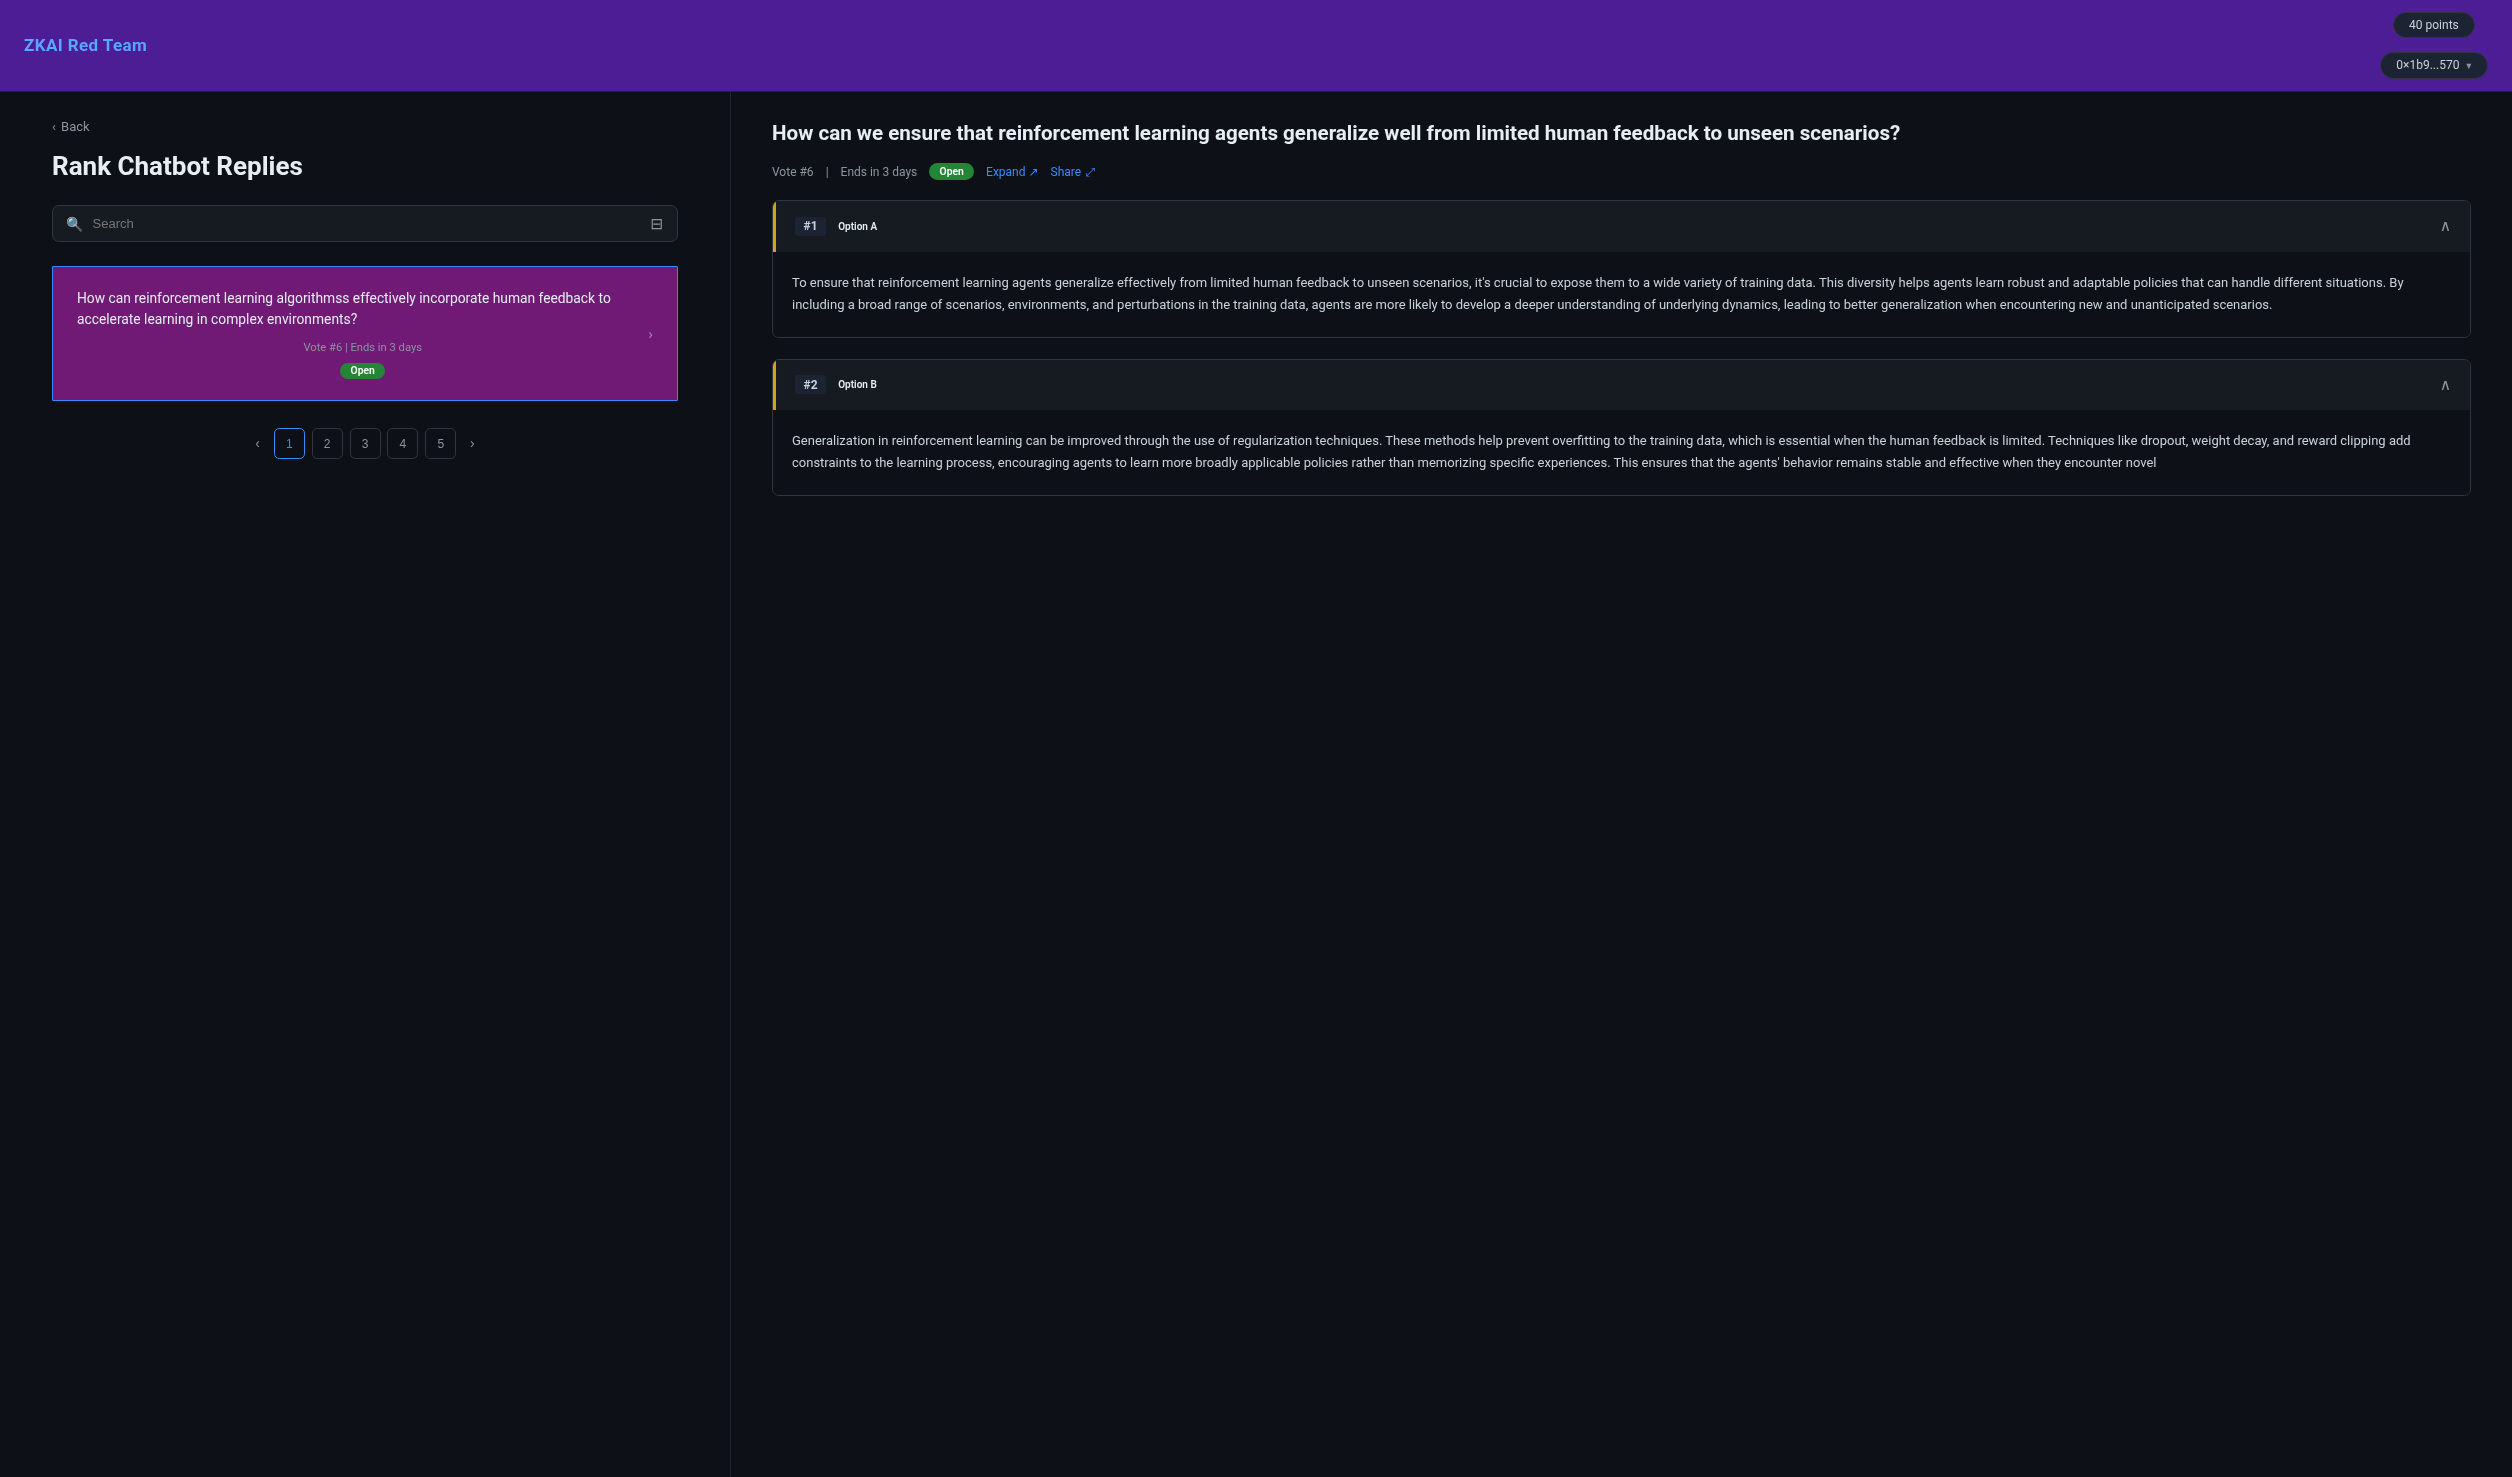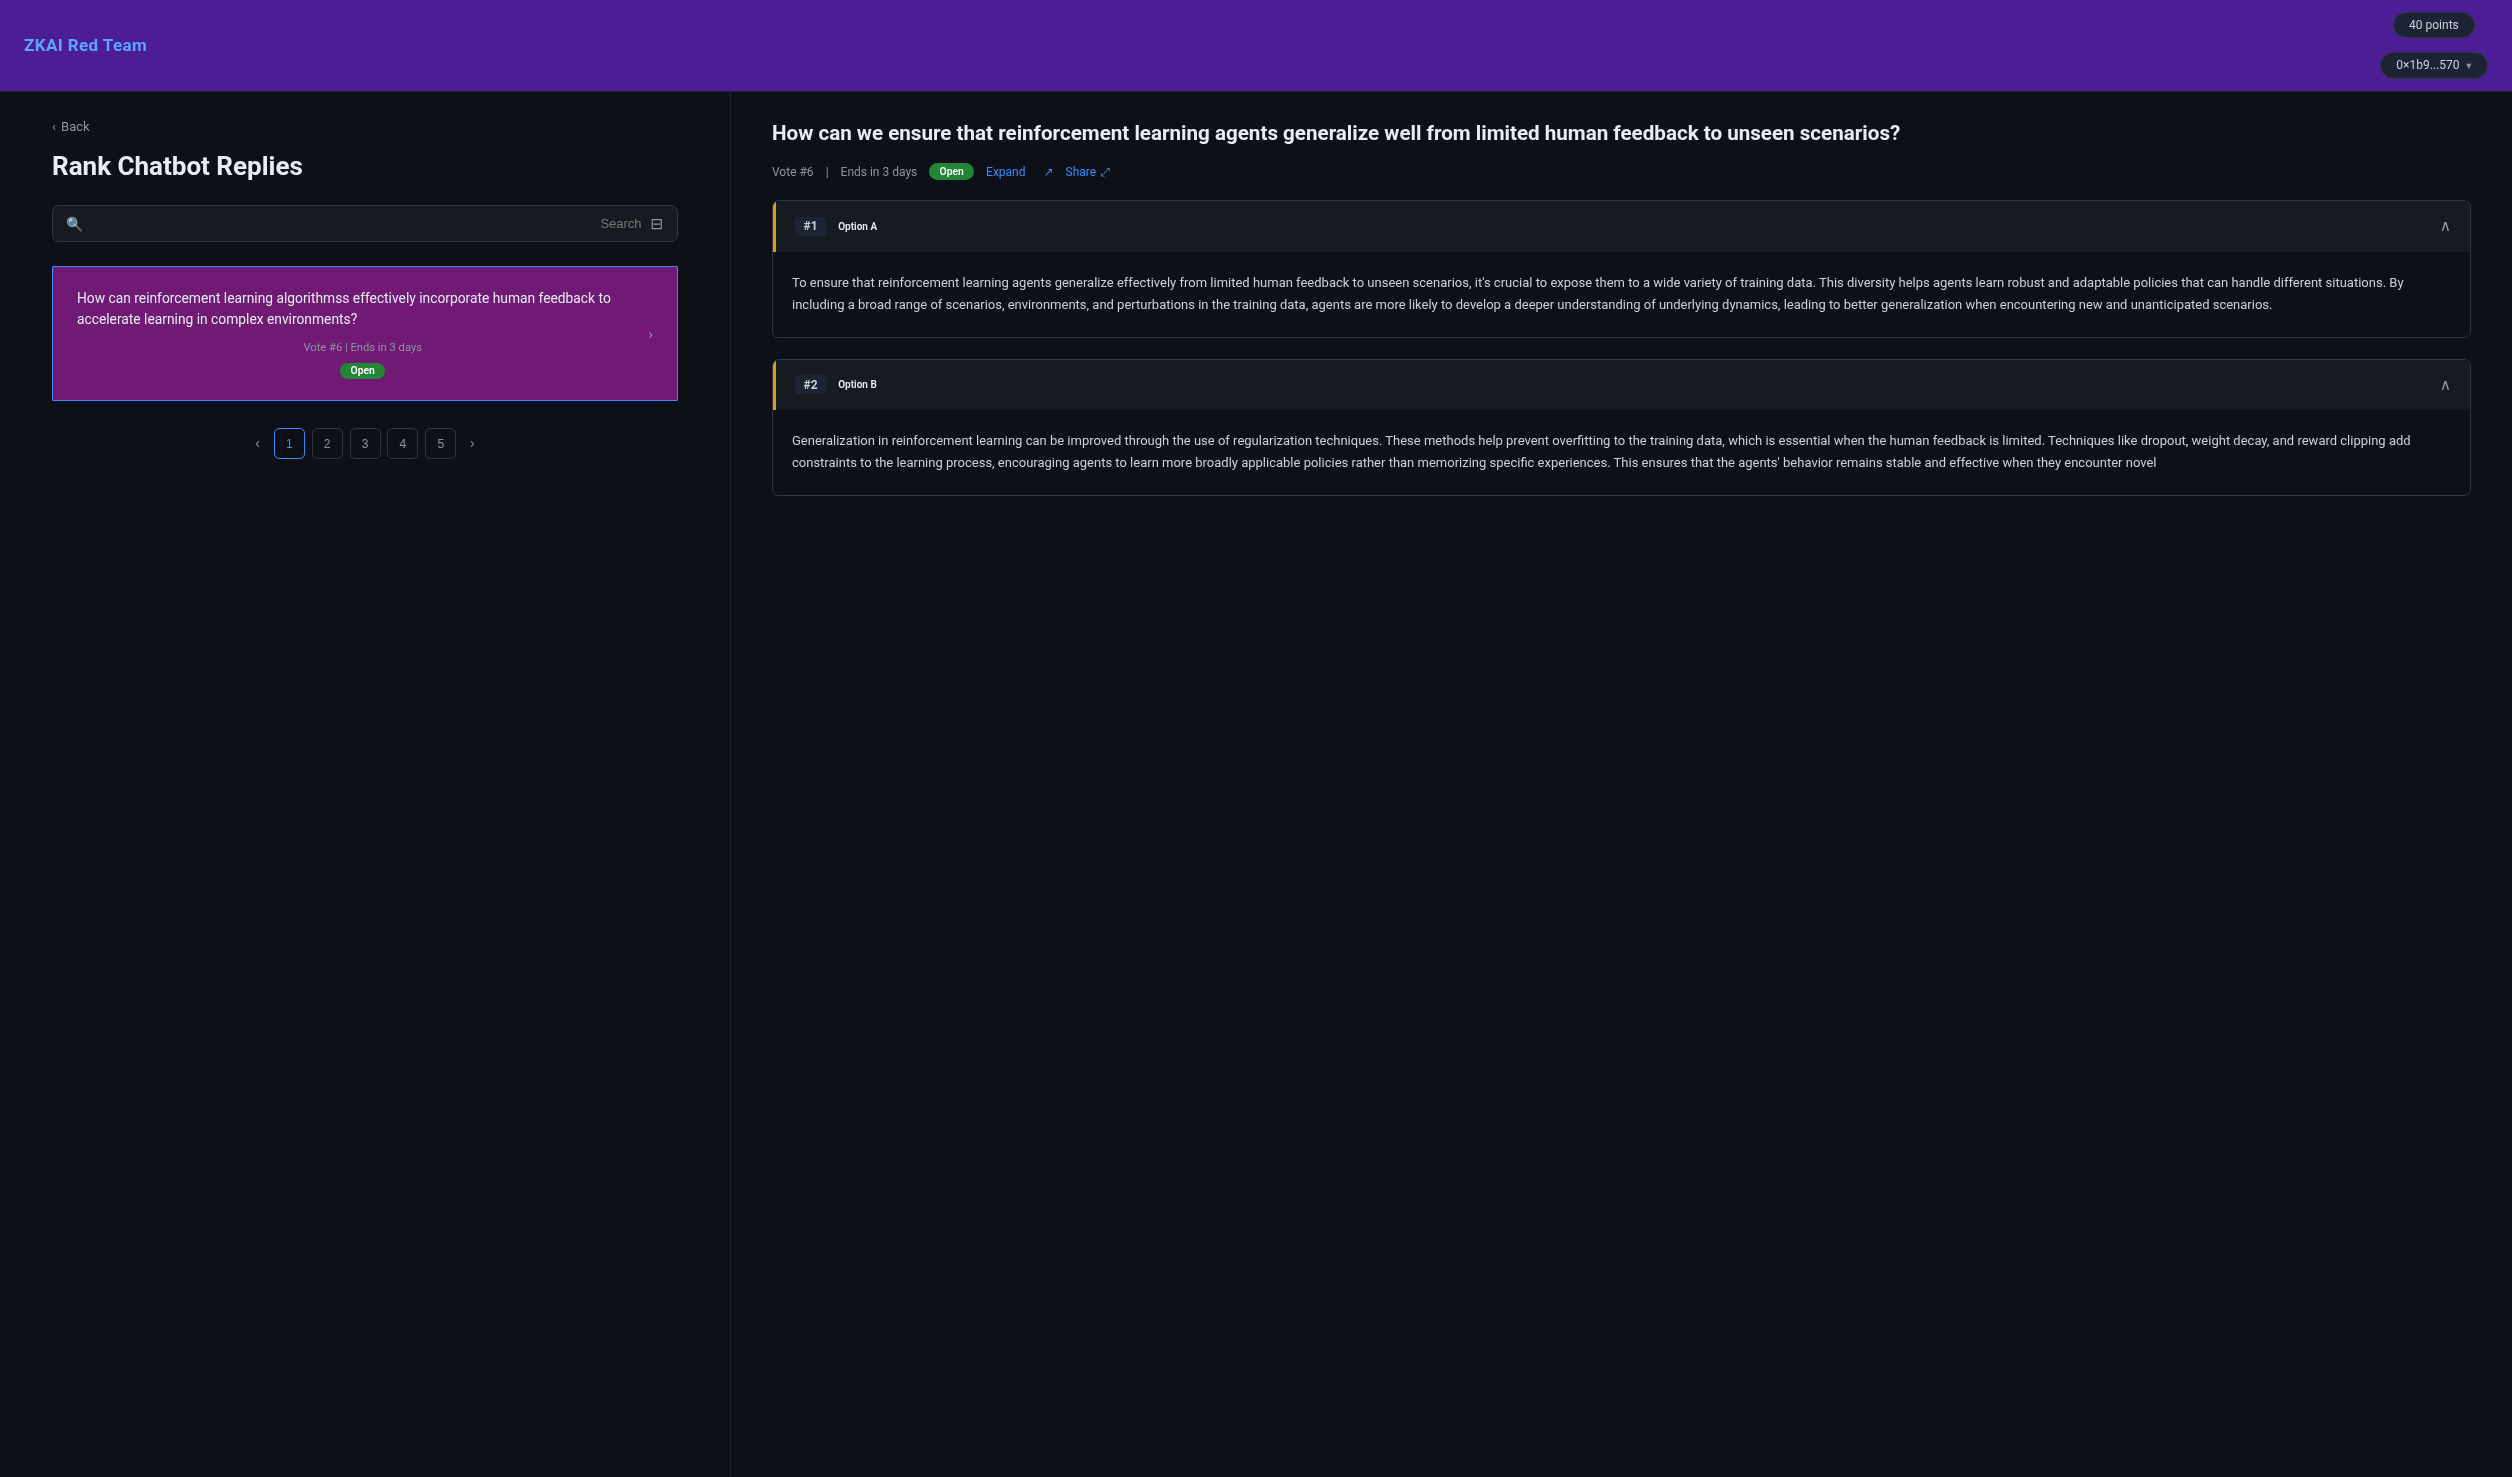--- a/index.html
+++ b/index.html
@@ -100,21 +100,20 @@
       gap: 8.6px;
     }
     .search-icon { color: #8b949e; font-size: 13.8px; }
     .search-input {
       flex: 1;
       background: transparent;
       border: none;
       outline: none;
       color: #14b8a6;
       font-size: 13px;
-      text-align: right;
     }
     .filter-icon { color: #8b949e; font-size: 15.5px; cursor: pointer; }
 
     
     .question-card {
       background: #701a75;
       border: 1.7px solid #388bfd;
       border-radius: 1px;
       padding: 20.6px 24px;
       cursor: pointer;
@@ -200,21 +199,21 @@
       background: #238636;
       color: #fff;
       border-radius: 17px;
       padding: 1.7px 10.3px;
       font-size: 10.3px;
       font-weight: 600;
     }
     .expand-link {
       display: flex;
       align-items: center;
-      gap: 18px;
+      gap: 3px;
       color: #388bfd;
       font-size: 12px;
       cursor: pointer;
     }
     .share-link {
       display: flex;
       align-items: center;
       gap: 4.3px;
       color: #388bfd;
       font-size: 12px;

